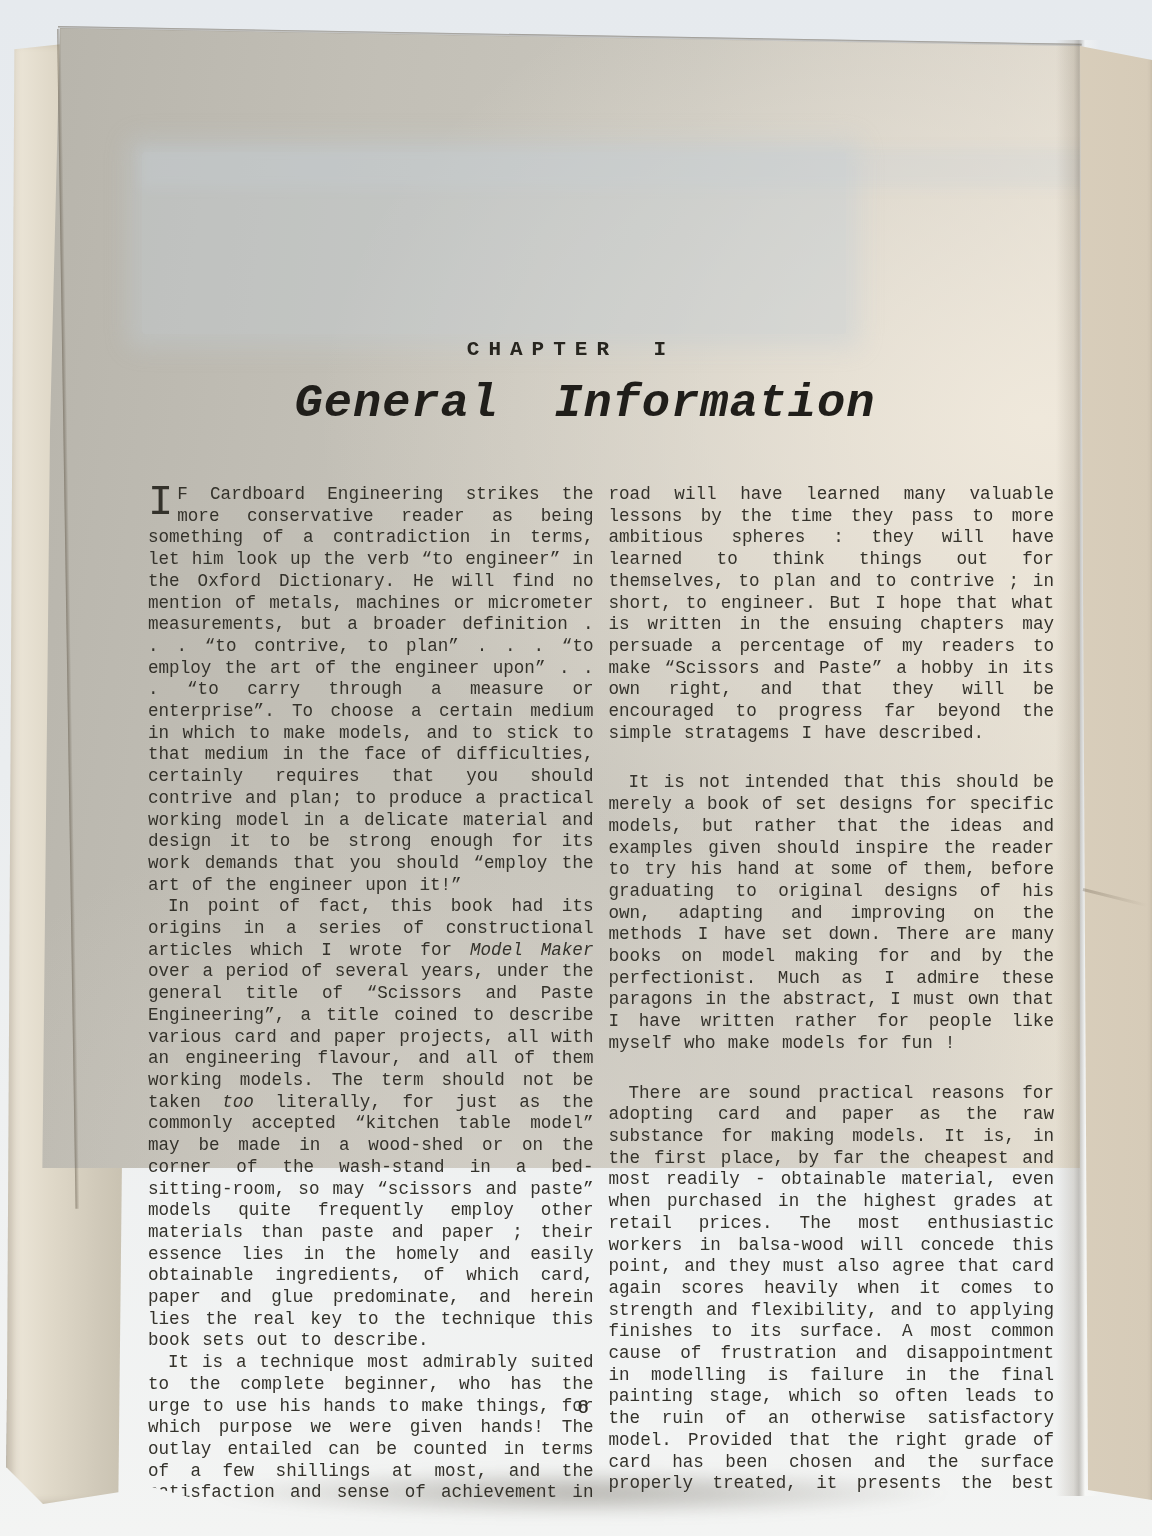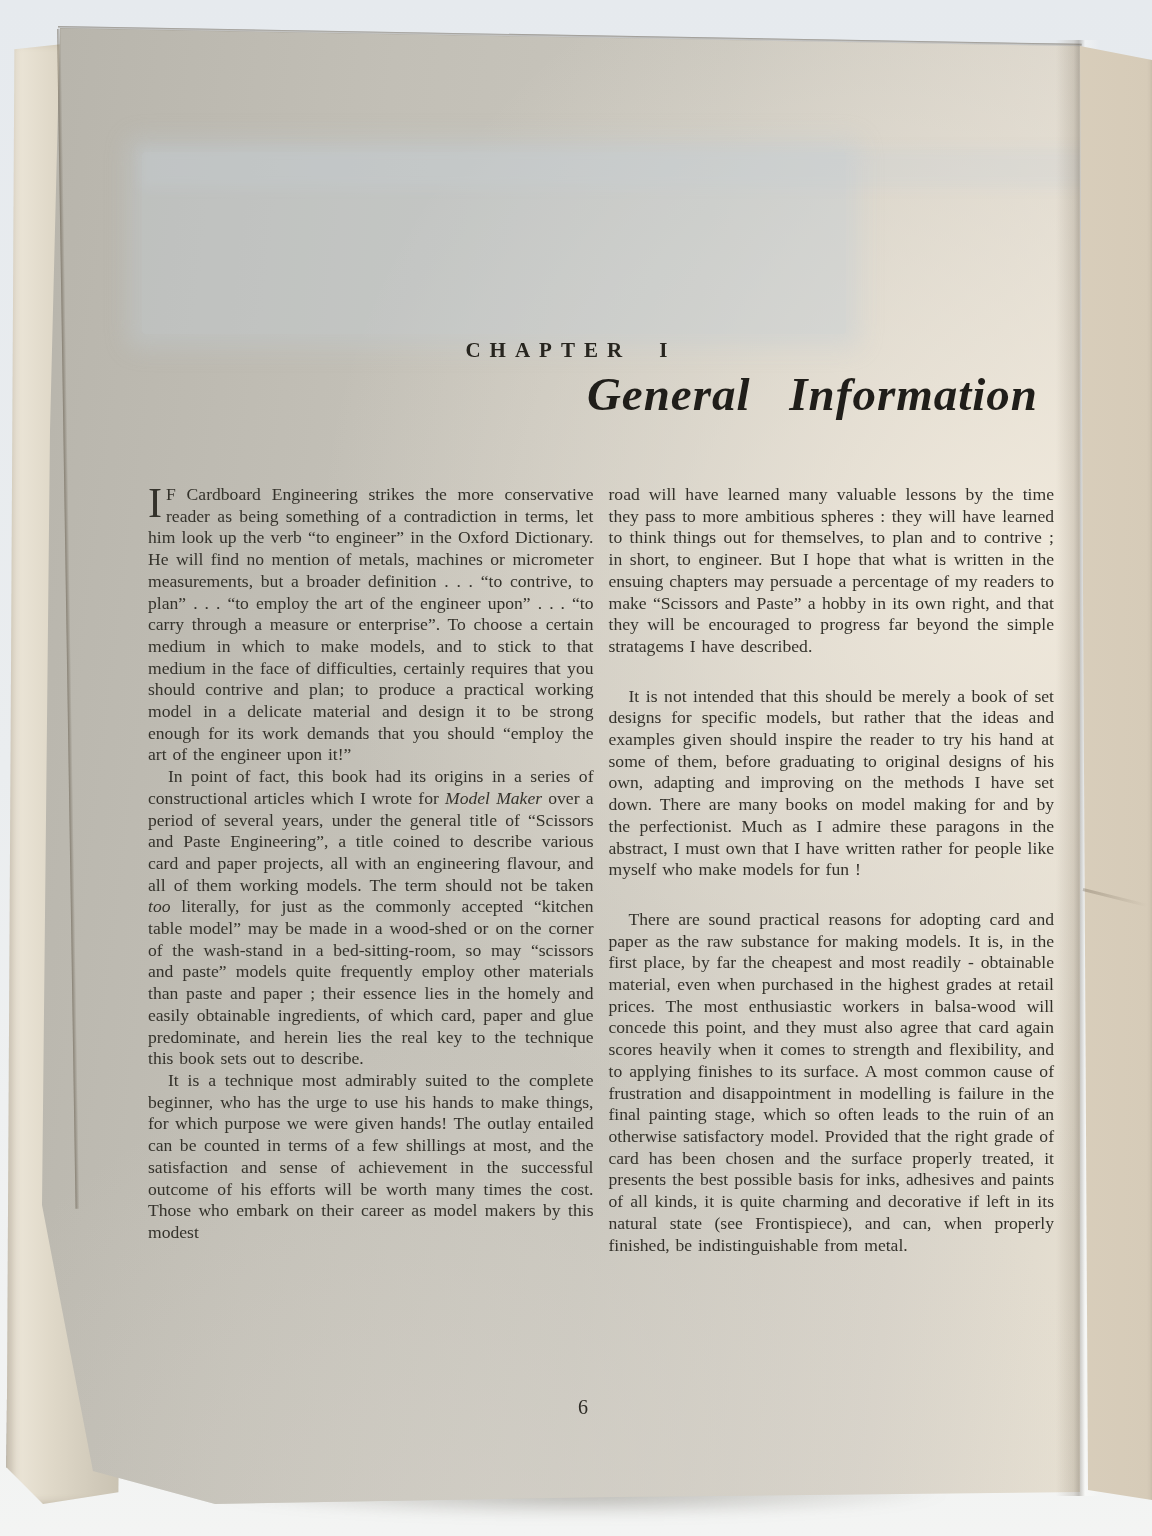--- a/index.html
+++ b/index.html
@@ -12,26 +12,26 @@
     background:linear-gradient(90deg,#efe9dc 0%,#e0d9c9 35%,#cfc8b8 75%,#c6bfae 100%);
     clip-path:polygon(8% 0.5%,60% 0%,100% 0.6%,88% 99.2%,30% 100%,2% 97.5%);
     box-shadow:inset 3px 0 0 #847b69, inset 8px 0 10px rgba(105,95,75,.35);}
 
   
   .cast-shadow{position:absolute;left:50px;top:1458px;width:1060px;height:70px;
     background:radial-gradient(50% 50% at 50% 50%, rgba(95,90,78,.40) 0%, rgba(95,90,78,0) 70%);
     filter:blur(6px);}
 
   
-  .page{position:absolute;left:0;top:0;width:1152px;height:1536px;
+  .page{position:absolute;left:0;top:0;width:1152px;height:1168px;
     clip-path:polygon(60px 28px,620px 38px,1080px 46px,1080px 1492px,615px 1497px,215px 1504px,93px 1471px,42px 1205px,50px 430px);
     background:
       radial-gradient(120% 85% at 90% 36%, rgba(240,233,220,.95) 0%, rgba(240,233,220,0) 52%),
       radial-gradient(90% 55% at 45% 100%, rgba(216,212,204,.55) 0%, rgba(216,212,204,0) 60%),
-      linear-gradient(97deg,#b6b3aa 0%,#c2bfb6 30%,#c9c6bd 55%,#d8d3c9 78%,#e9e2d3 96%);}
+      linear-gradient(97deg,#b6b3aa 0%,#c2bfb6 30%,#c9c6bd 55%,#d8d3c9 78%,#e9e2d3 96%); font-family: Liberation Mono, monospace;}
 
   
   .sheen{position:absolute;left:142px;top:152px;width:704px;height:182px;
     background:rgba(195,205,212,.42);border-radius:3px;
     box-shadow:0 0 22px 14px rgba(195,205,212,.38);}
   .sheen2{position:absolute;left:140px;top:148px;width:960px;height:40px;
     background:rgba(200,209,215,.25);filter:blur(6px);}
 
   
   .edge-top{position:absolute;left:58px;top:26px;width:1024px;height:3px;
@@ -51,22 +51,22 @@
     background:linear-gradient(90deg,#f2ebdc 0%,#ece4d4 35%,#e0d6c4 70%,#d6cbb8 100%);
     box-shadow:inset 0 4px 4px rgba(120,108,88,.3);}
   .right-page-crease{position:absolute;left:1082px;top:896px;width:66px;height:3px;
     background:linear-gradient(90deg,rgba(110,98,80,.35),rgba(110,98,80,0));
     transform:rotate(14deg);}
 
   
   .heading{position:absolute;left:148px;top:338px;width:906px;text-align:center;}
   .chapter-label{font-size:21px;font-weight:bold;letter-spacing:9px;word-spacing:14px;
     color:#27251f;transform:translateX(-30px);}
-  .chapter-title{margin-top:4px;font-size:47px;font-weight:bold;font-style:italic;
-    letter-spacing:1px;word-spacing:26px;color:#201e1a;transform:translateX(-16px);text-align:right;}
+  .chapter-title{margin-top:16px;font-size:47px;font-weight:bold;font-style:italic;
+    letter-spacing:1px;word-spacing:26px;color:#201e1a;transform:translateX(-16px);}
 
   
   .columns{position:absolute;left:148px;top:484px;width:906px;display:flex;gap:15px;}
   .col{width:446px;color:#34322b;font-size:17.6px;line-height:21.7px;
     text-align:justify;text-justify:inter-word;word-spacing:1.5px;}
   .col p{margin:0;}
   .col p.indent{text-indent:20px;}
   .col p.gap{margin-top:28px;}
   .dropcap{float:left;font-size:42px;line-height:34px;padding:2px 4px 0 0;font-weight:normal;}
 

